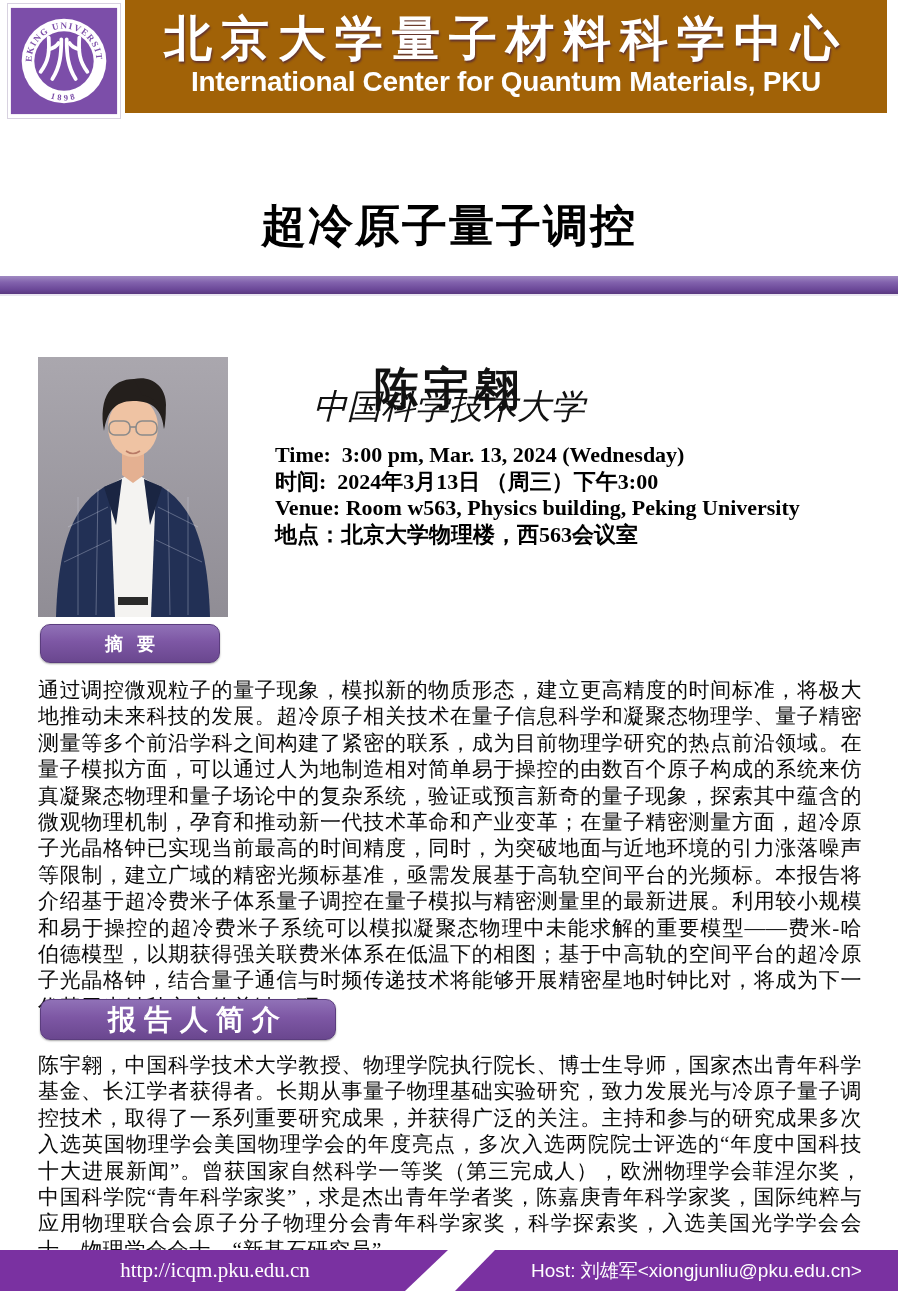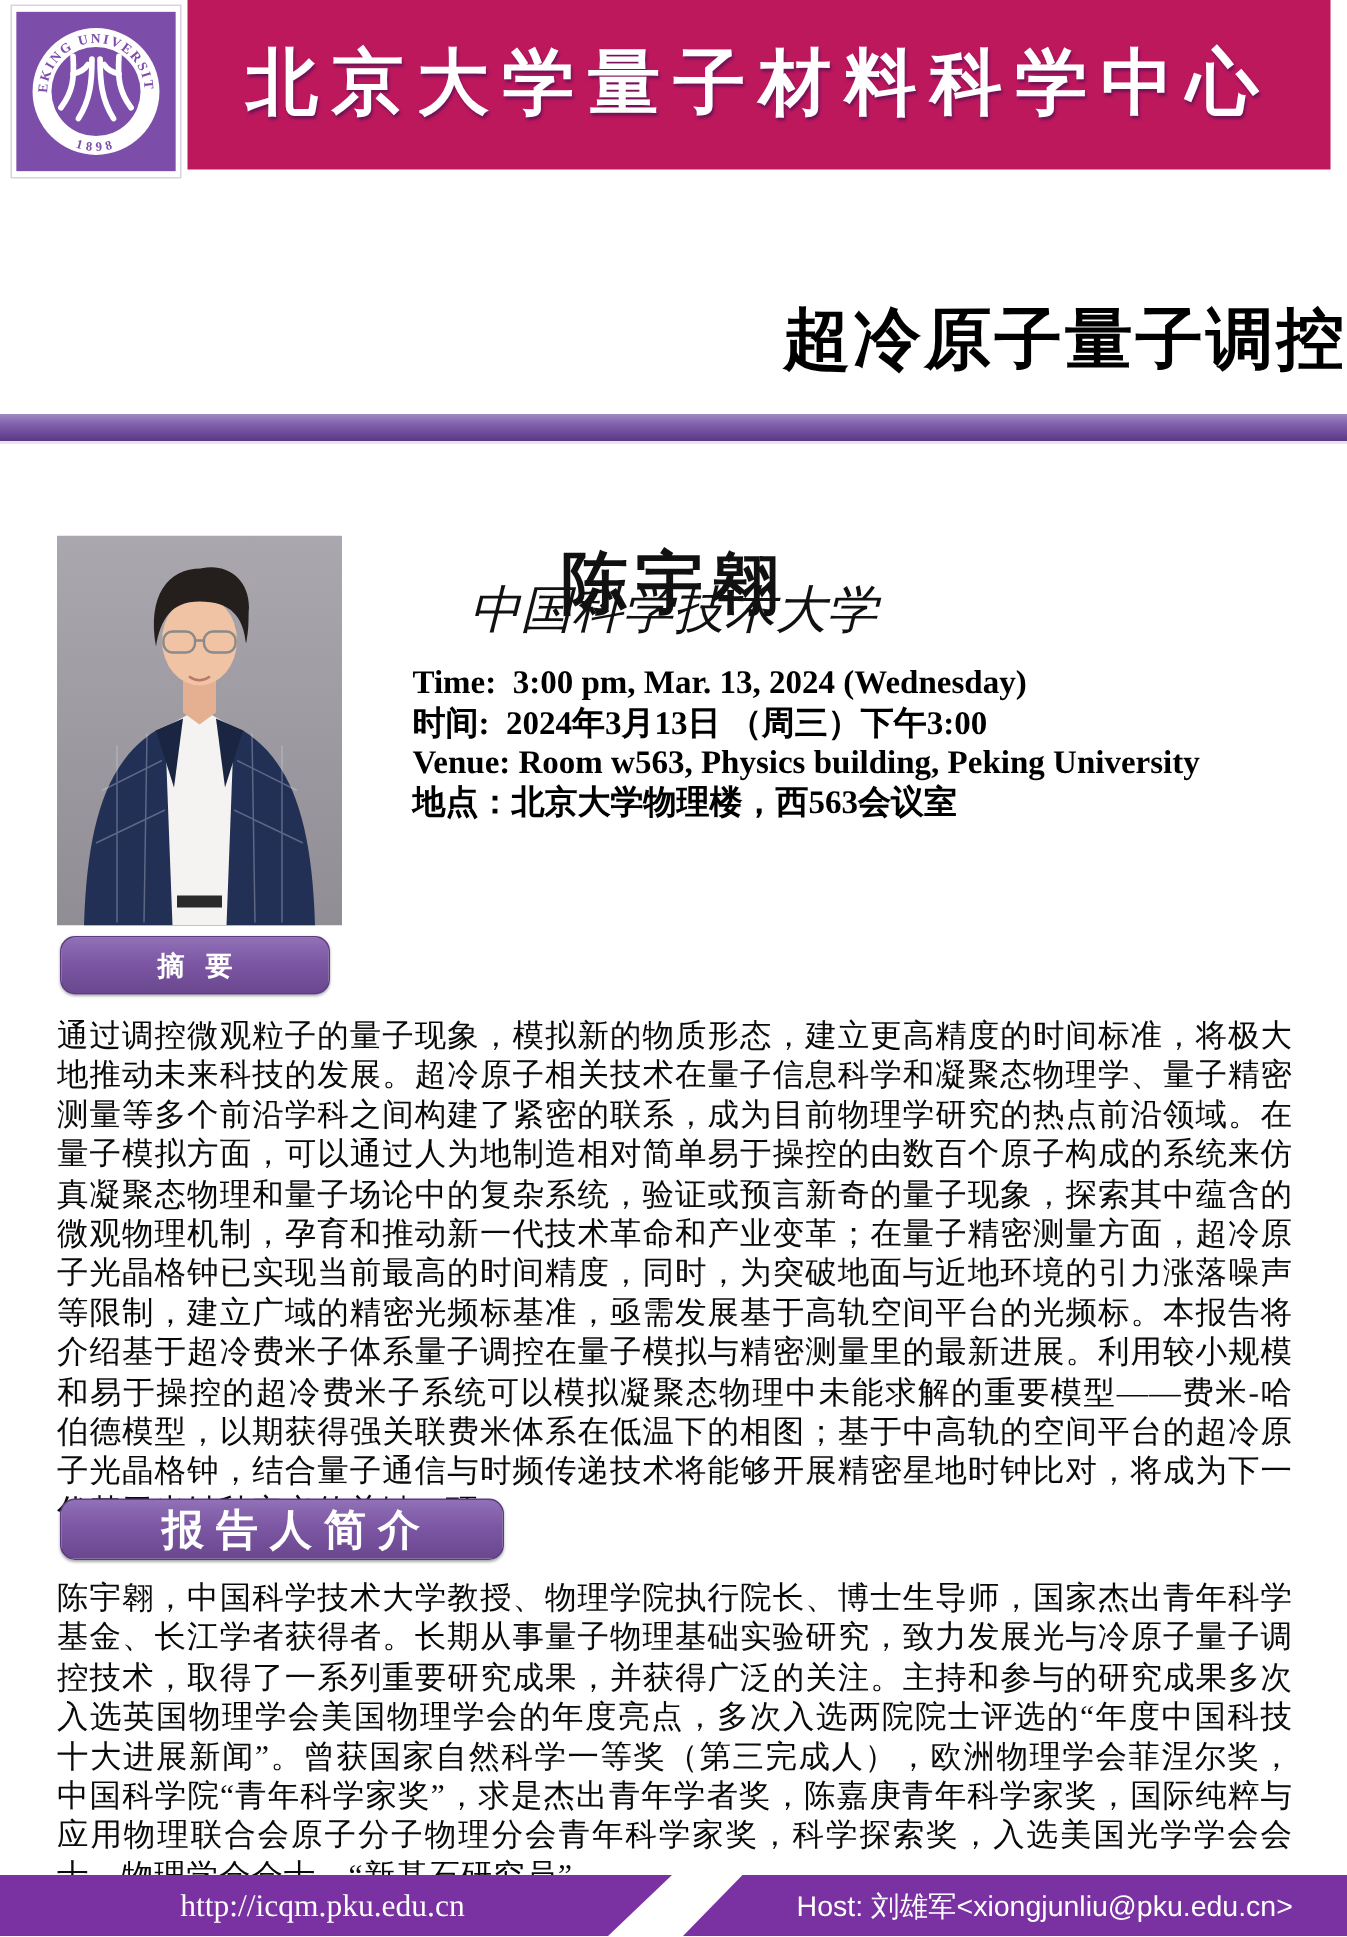--- a/index.html
+++ b/index.html
@@ -2,35 +2,35 @@
 <html><head>
 <meta charset="utf-8">
 <style>
   * { margin:0; padding:0; box-sizing:border-box; }
   html,body { background:#ffffff; }
   body { font-family:"Liberation Serif","DejaVu Serif",serif; }
   .page { position:relative; width:898px; height:1291px; background:#fff; overflow:hidden; margin:0 auto; }
 
   
   .header-bar { position:absolute; left:125px; top:0; width:762px; height:113px;
-    background:#be185d; display:flex; flex-direction:column; align-items:center;
+    background:#a16207; display:flex; flex-direction:column; align-items:center;
     justify-content:center; gap:3px; }
   .cn-title { font-size:48px; font-weight:bold; color:#fff; letter-spacing:9px;
     line-height:1.02; white-space:nowrap; text-shadow:1px 2px 2px rgba(50,15,80,.55); }
   .en-title { font-family:"Liberation Sans","DejaVu Sans",sans-serif; font-size:28px;
     font-weight:bold; color:#fff; letter-spacing:-.3px; white-space:nowrap; }
   .logo-box { position:absolute; left:7px; top:3px; width:114px; height:116px;
     background:#fff; border:1px solid #d8d2e0; padding:2px; }
   .logo-box svg { width:100%; height:100%; display:block; }
 
   
   .weekly { position:absolute; left:0; top:122px; width:100%; text-align:center;
     font-family:"Liberation Sans","DejaVu Sans",sans-serif; font-size:39px; font-weight:bold;
     color:#6B2E9B; text-shadow:2px 3px 3px rgba(110,110,160,.55); }
-  .talk-title { position:absolute; left:0; top:196px; width:100%; text-align:right;
+  .talk-title { position:absolute; left:0; top:196px; width:100%; text-align:center;
     font-size:45px; font-weight:600; color:#000; letter-spacing:2px; }
   .divider { position:absolute; left:0; top:276px; width:100%; height:20px;
     background:linear-gradient(180deg,#a08ac2 0%,#8262ad 35%,#6b4898 75%,#59387f 100%);
     border-bottom:2px solid #e9e5f0; }
 
   
   .photo { position:absolute; left:38px; top:357px; width:190px; height:260px; }
   .photo svg { width:100%; height:100%; display:block; }
   .speaker-name { position:absolute; left:0; top:314px; width:100%; text-align:center;
     font-size:45px; font-weight:600; letter-spacing:5px; color:#111;margin-top:45px; }
@@ -64,20 +64,21 @@
     align-items:center; justify-content:center; color:#fff; font-size:19px;
     font-family:"Liberation Sans","DejaVu Sans",sans-serif; cursor:pointer; }
 </style>
 </head>
 <body>
 
 <div class="page">
 
   <div class="header-bar">
     <div class="cn-title">北京大学量子材料科学中心</div>
+    <div class="en-title">International Center for Quantum Materials, PKU</div>
   </div>
 
   <div class="logo-box">
     <svg viewBox="0 0 120 120">
       <rect x="1" y="1" width="118" height="118" fill="#7C4EA9"></rect>
       <circle cx="60" cy="60" r="47" fill="#ffffff"></circle>
       <circle cx="60" cy="60" r="33" fill="#7C4EA9"></circle>
       <defs>
         <path id="arcTop" d="M 24,60 A 36,36 0 0 1 96,60"></path>
         <path id="arcBot" d="M 21.9,82 A 44,44 0 0 0 98.1,82"></path>

